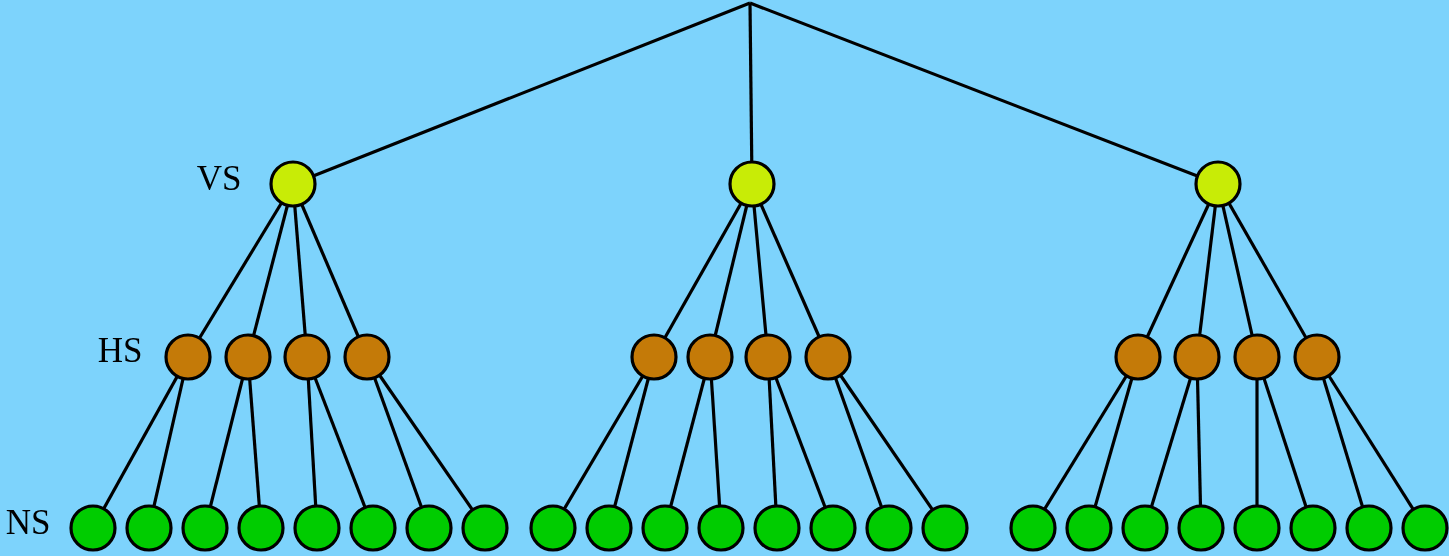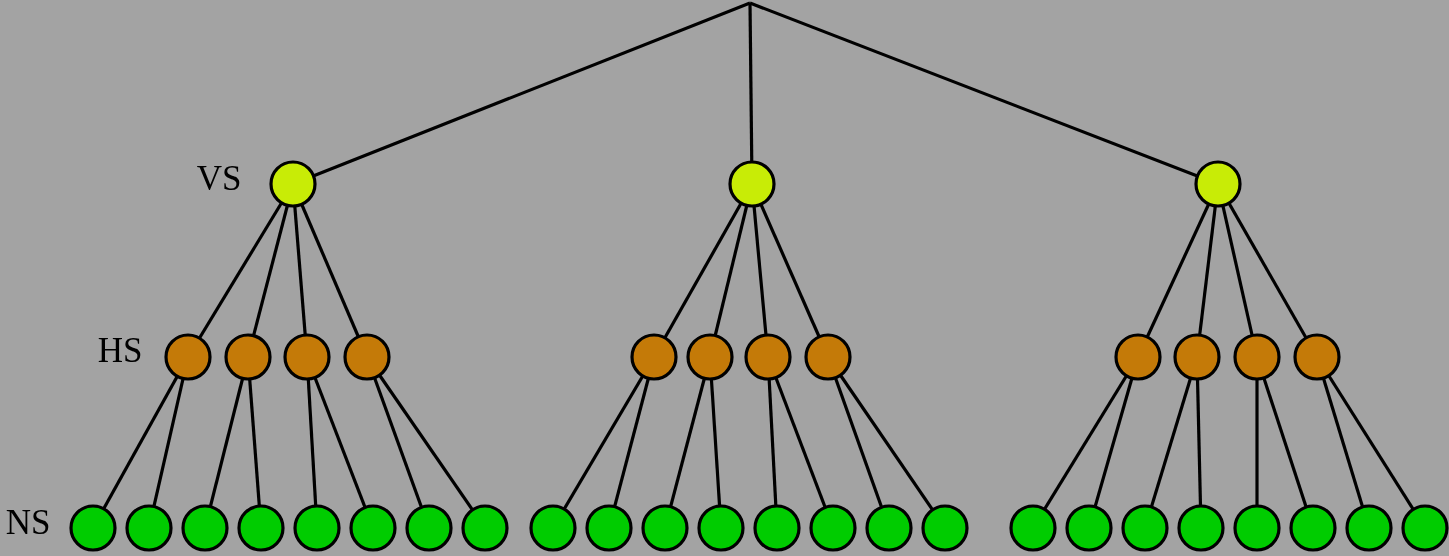--- a/index.html
+++ b/index.html
@@ -7,21 +7,21 @@
     padding: 0;
     background: #ffffff;
   }
   body {
     font-family: "Liberation Serif", serif;
   }
   #diagram-root {
     position: relative;
     width: 1449px;
     height: 556px;
-    background: #a3a3a3;
+    background: #7dd3fc;
     overflow: hidden;
   }
   #tree-svg {
     display: block;
     width: 1449px;
     height: 556px;
   }
   .tier-label {
     font-family: "Liberation Serif", serif;
     font-size: 35px;

